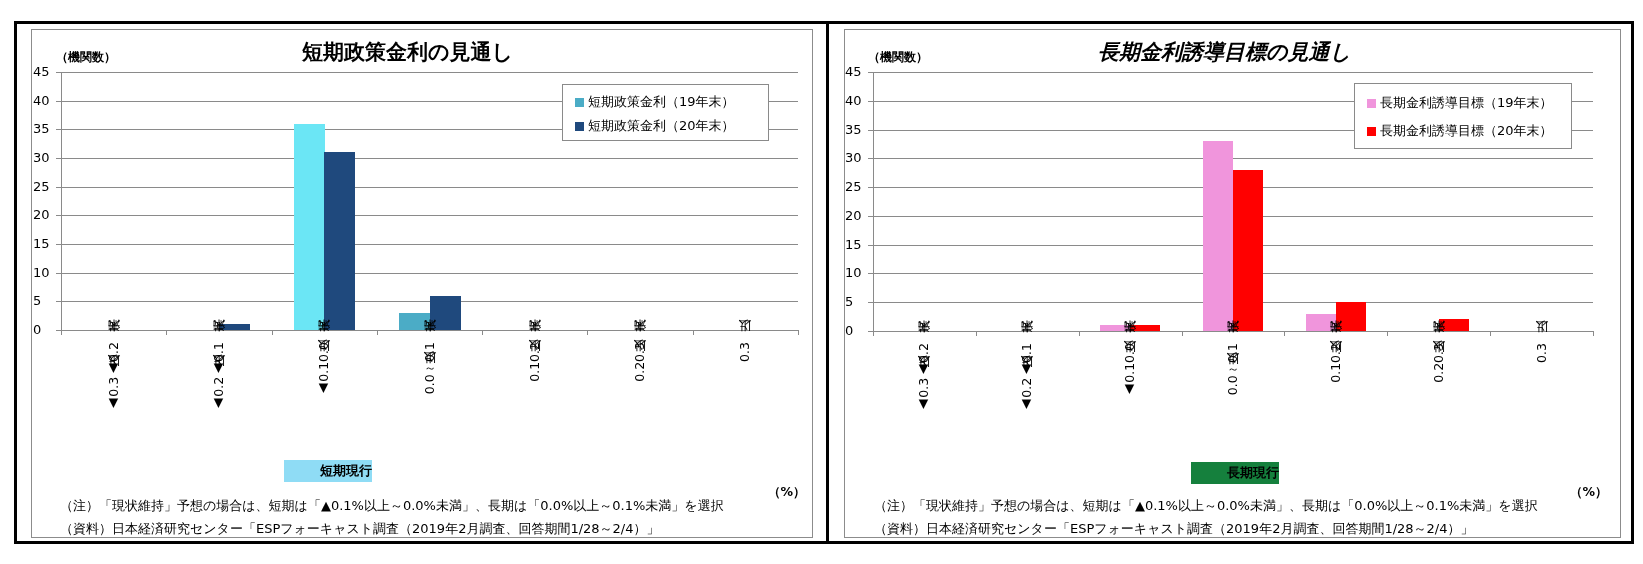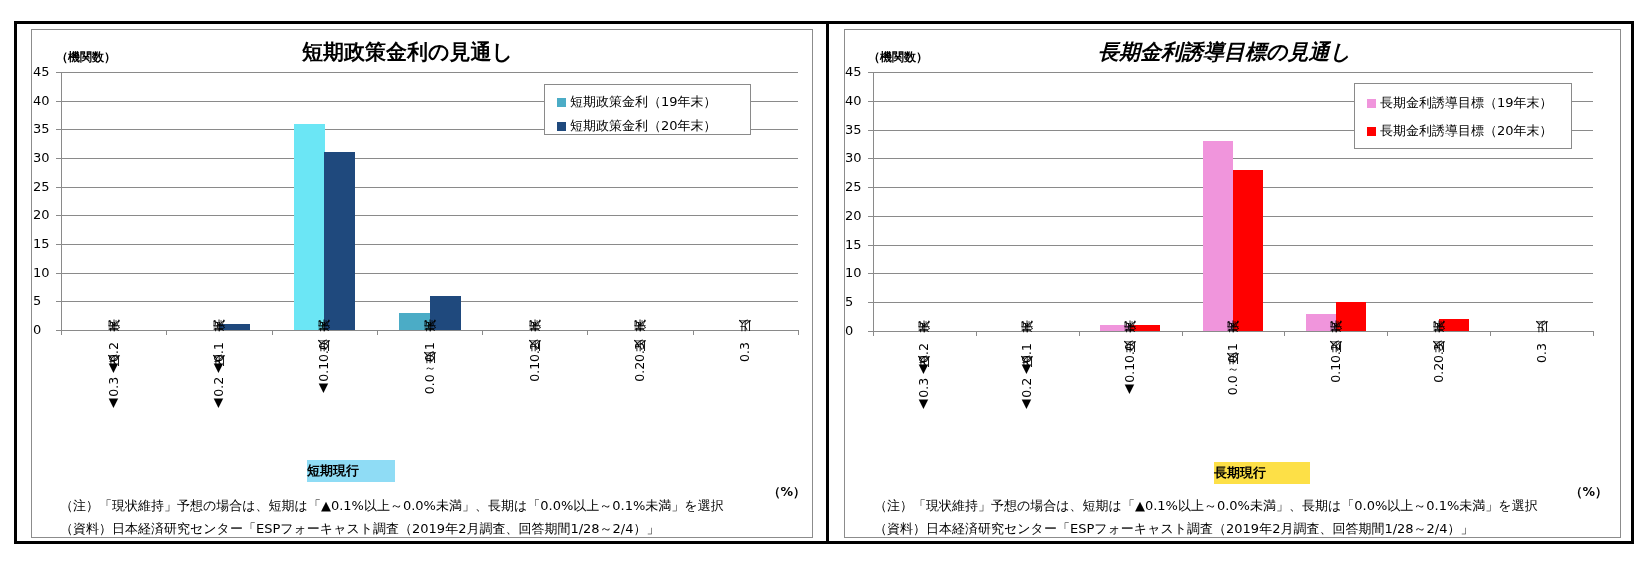--- a/index.html
+++ b/index.html
@@ -14,21 +14,21 @@
   .ytick { position:absolute; font-size:13px; width:24px; text-align:left; }
   .grid { position:absolute; height:1px; background:#8a8a8a; }
   .axis-v { position:absolute; width:1px; background:#8a8a8a; }
   .tick { position:absolute; width:1px; height:5px; background:#8a8a8a; }
   .bar { position:absolute; }
   .xlabel { position:absolute; font-size:12.5px; white-space:nowrap;
             writing-mode: vertical-rl; transform: rotate(180deg); text-align:left; }
   .legend { position:absolute; border:1px solid #8a8a8a; background:#fff; box-sizing:border-box; }
   .legend-item { position:absolute; left:12px; font-size:13px; white-space:nowrap; display:flex; align-items:center; }
   .swatch { display:inline-block; width:9px; height:9px; margin-right:4px; }
-  .current-tag { position:absolute; font-size:13px; font-weight:bold; text-align:left; line-height:22px; height:22px;margin-left:23px; }
+  .current-tag { position:absolute; font-size:13px; font-weight:bold; text-align:right; line-height:22px; height:22px; }
   .note { position:absolute; font-size:13px; white-space:nowrap; }
   .pct { position:absolute; font-size:12.5px; font-weight:bold; }
 </style>
 </head>
 <body>
 
 <div class="frame"></div>
 <div class="divider"></div>
 
 <div class="panel" style="left:31px; top:29px; width:782px; height:509px;"></div>
@@ -80,21 +80,21 @@
     <div class="bar" title="短期政策金利（19年末）: 36" style="left: 294px; top: 124px; width: 31px; height: 206px; background: rgb(107, 230, 245);"></div>
     <div class="bar" title="短期政策金利（20年末）: 31" style="left: 324px; top: 152px; width: 31px; height: 178px; background: rgb(31, 73, 125);"></div>
     <div class="xlabel" style="left: 316px; top: 342px;">▲0.1以上0.0未満</div>
     <div class="bar" title="短期政策金利（19年末）: 3" style="left: 399px; top: 313px; width: 31px; height: 17px; background: rgb(75, 172, 198);"></div>
     <div class="bar" title="短期政策金利（20年末）: 6" style="left: 430px; top: 296px; width: 31px; height: 34px; background: rgb(31, 73, 125);"></div>
     <div class="xlabel" style="left: 422px; top: 342px;">0.0以上～0.1未満</div>
     <div class="xlabel" style="left: 527px; top: 342px;">0.1以上0.2未満</div>
     <div class="xlabel" style="left: 632px; top: 342px;">0.2以上0.3未満</div>
     <div class="xlabel" style="left: 737px; top: 342px;">0.3以上</div>
   </div>
-<div class="legend" style="left:544px; top:84px; width:207px; height:51px;padding-left:16px;">
+<div class="legend" style="left:562px; top:84px; width:207px; height:57px;padding-left:16px;">
   <div class="legend-item" style="top:8px;">
     <span class="swatch" style="background:#4bacc6;"></span>
     <span>短期政策金利（19年末）</span>
   </div>
   <div class="legend-item" style="top:32px;">
     <span class="swatch" style="background:#1f497d;"></span>
     <span>短期政策金利（20年末）</span>
   </div>
 </div>
 <div class="current-tag" style="left:284px; top:460px; width:88px; background:#8fdcf5;">短期現行</div>
@@ -163,16 +163,16 @@
 <div class="legend" style="left:1354px; top:83px; width:218px; height:66px;">
   <div class="legend-item" style="top:10px;">
     <span class="swatch" style="background:#f095dc;"></span>
     <span>長期金利誘導目標（19年末）</span>
   </div>
   <div class="legend-item" style="top:38px;">
     <span class="swatch" style="background:#ff0000;"></span>
     <span>長期金利誘導目標（20年末）</span>
   </div>
 </div>
-<div class="current-tag" style="left:1191px; top:462px; width:96px; background:#fde047;">長期現行</div>
+<div class="current-tag" style="left:1191px; top:462px; width:88px; background:#15803d;">長期現行</div>
 <div class="pct" style="left:1570px; top:484px;">（%）</div>
 <div class="note" style="left:874px; top:497px;">（注）「現状維持」予想の場合は、短期は「▲0.1%以上～0.0%未満」、長期は「0.0%以上～0.1%未満」を選択</div>
 <div class="note" style="left:874px; top:520px;">（資料）日本経済研究センター「ESPフォーキャスト調査（2019年2月調査、回答期間1/28～2/4）」</div>
 
 </body></html>

